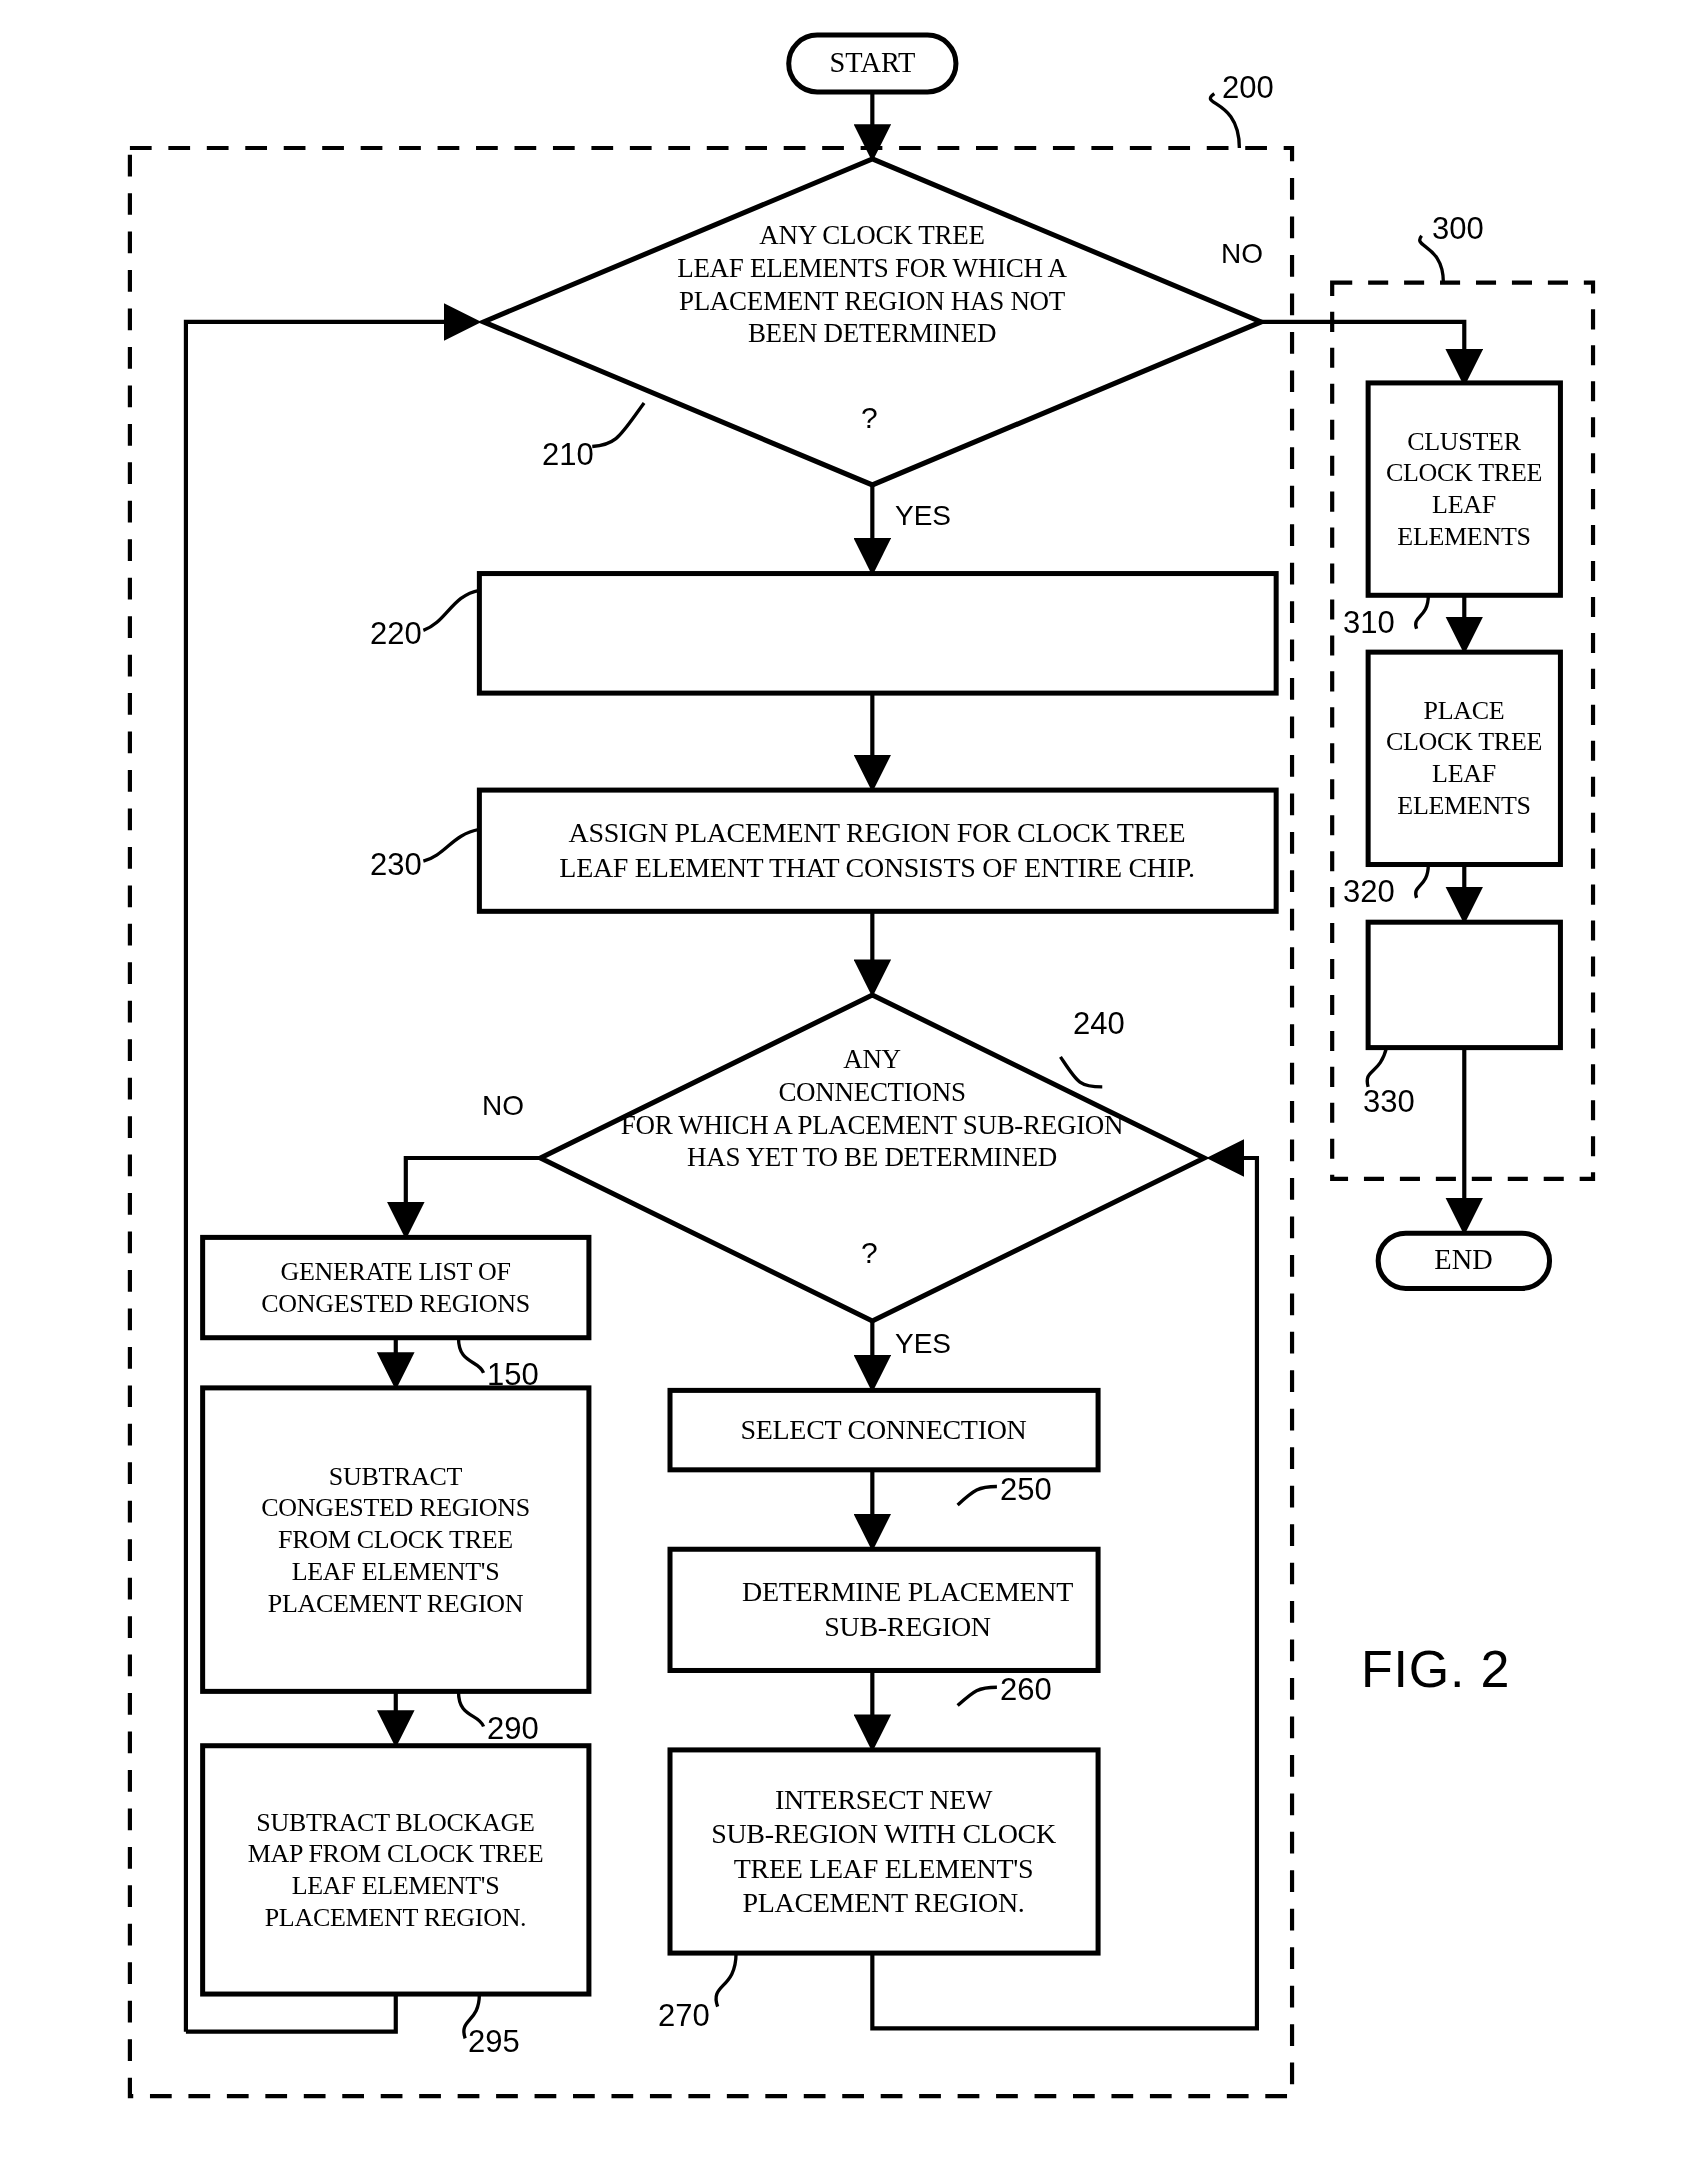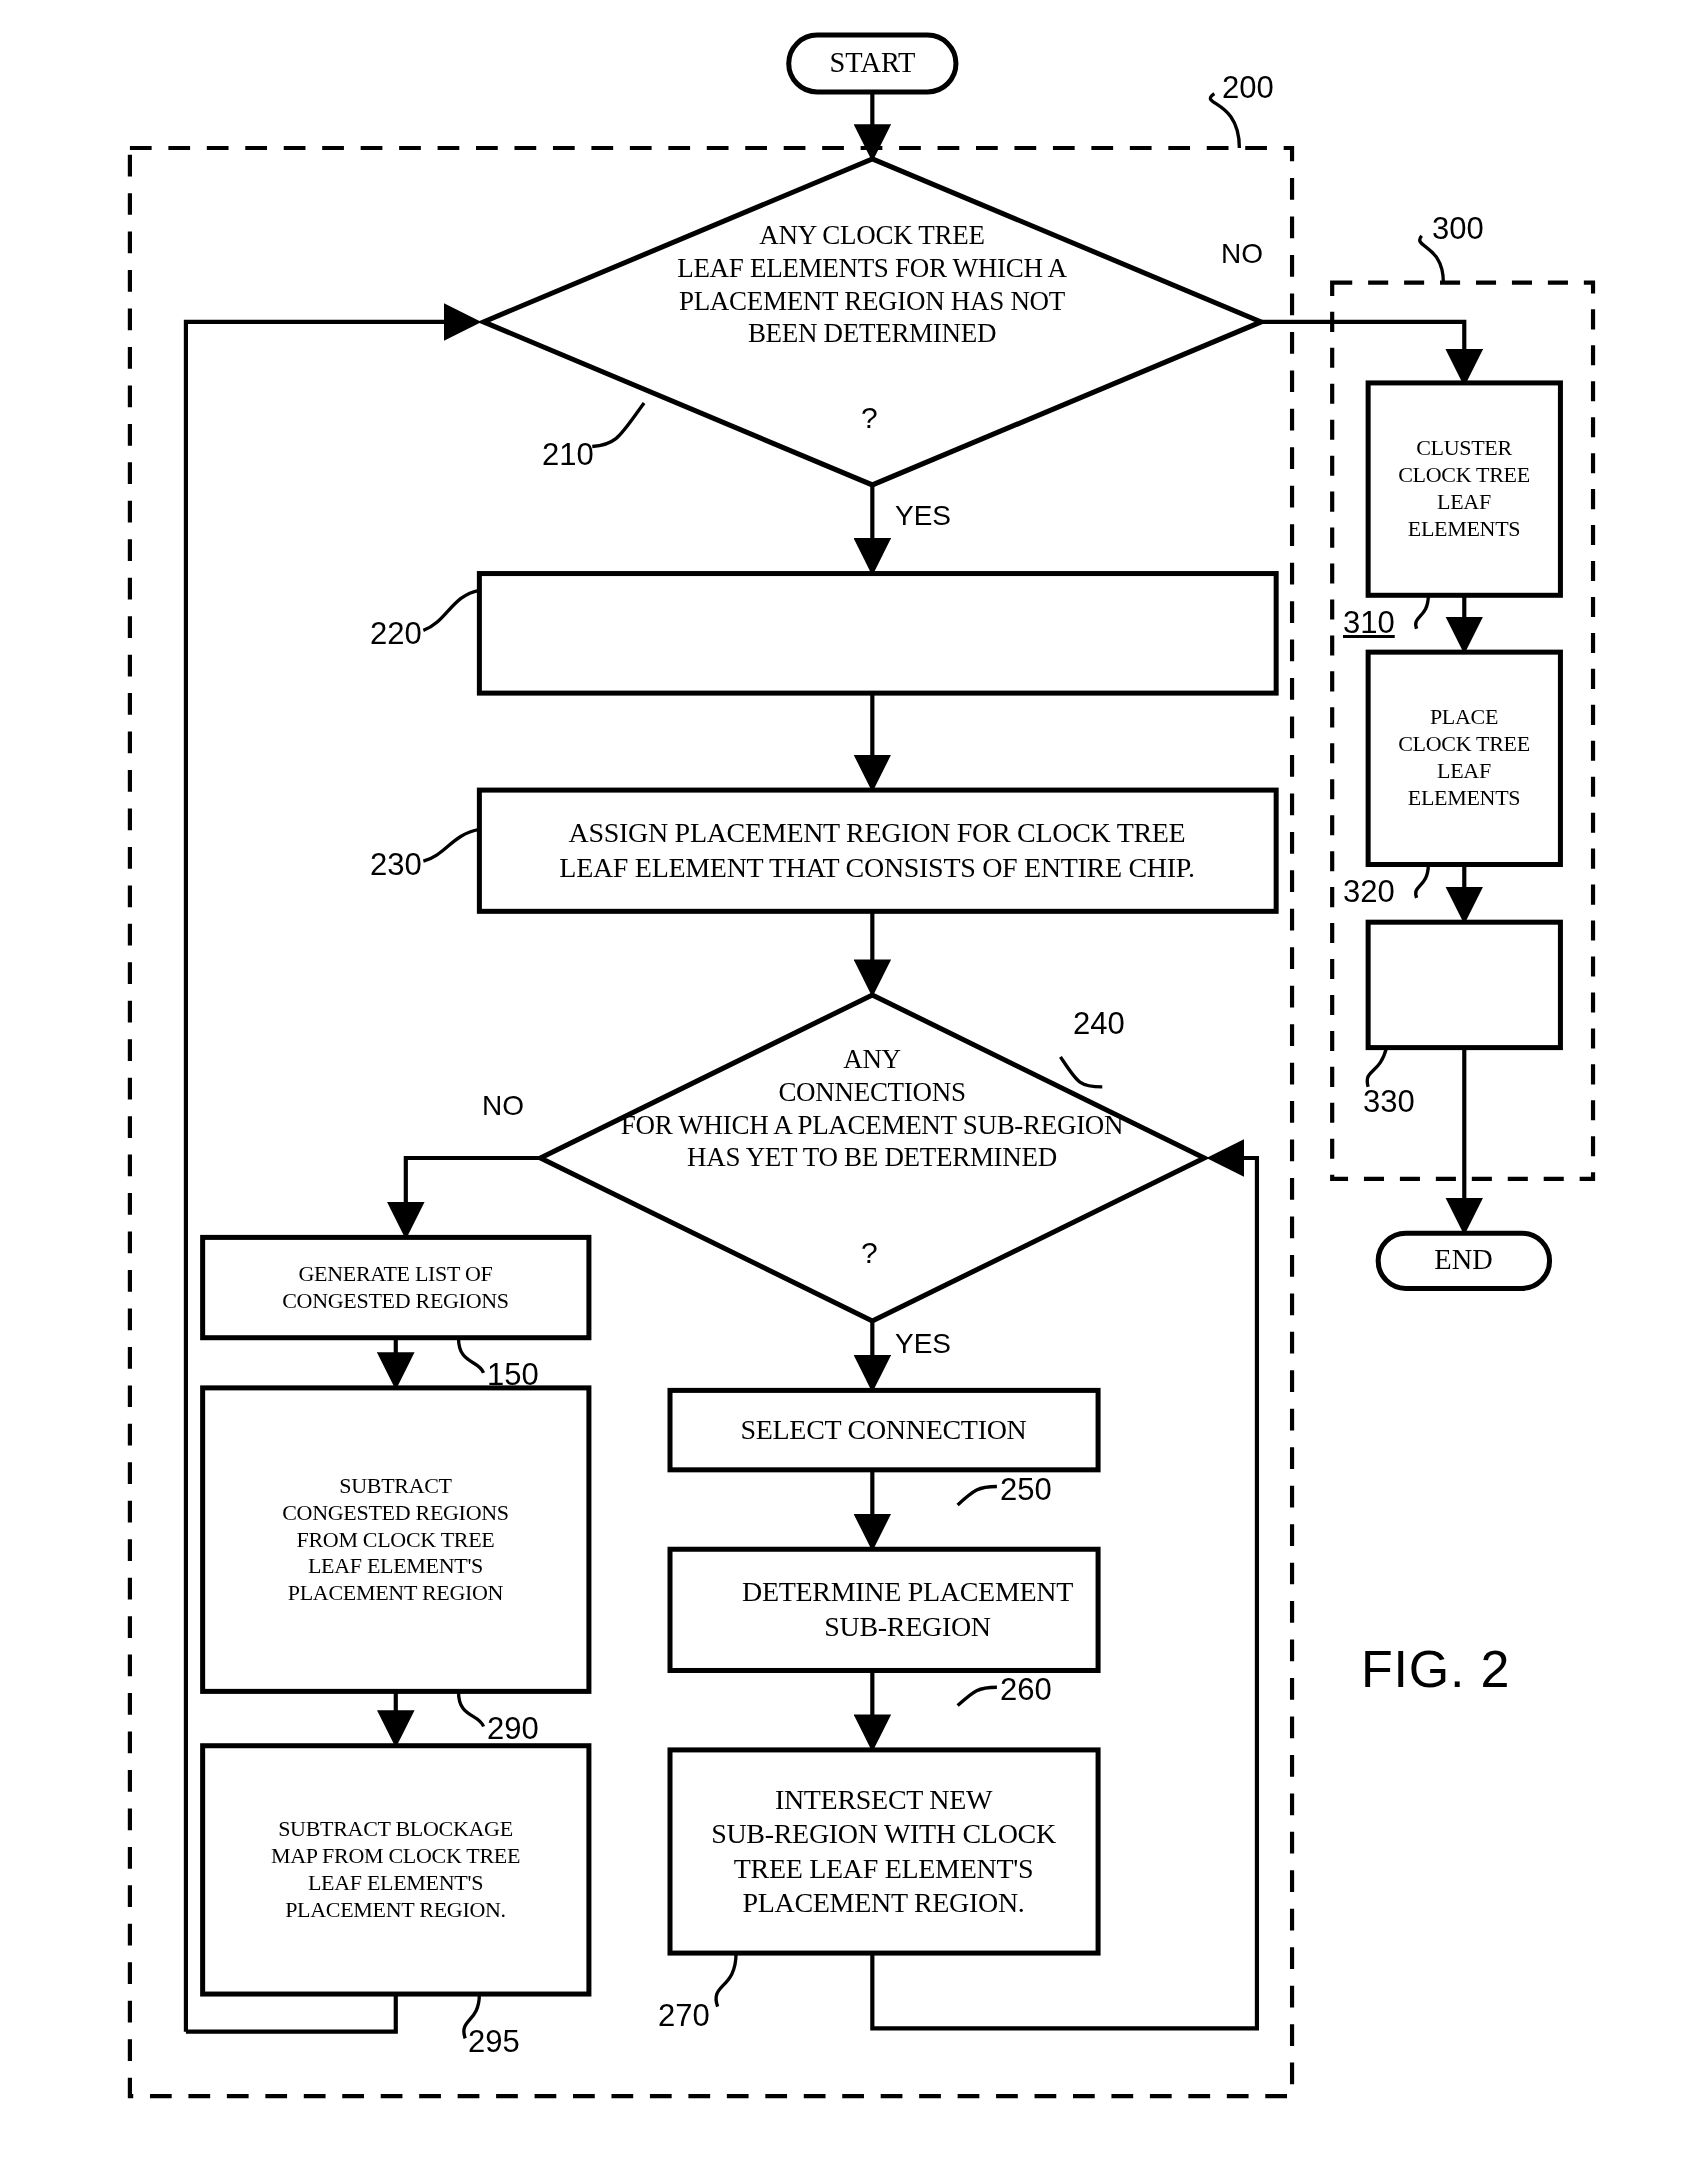--- a/index.html
+++ b/index.html
@@ -38,21 +38,21 @@
     pointer-events: none;
   }
   .terminal-label {
     font-size: 28.4px;
     letter-spacing: 0px;
   }
   .process-label {
     font-size: 28px;
   }
   .process-label-sm {
-    font-size: 22px;
+    font-size: 26px;
   }
   .decision-label {
     font-size: 27px;
   }
   .ref-num {
     position: absolute;
     color: #000000;
     font-size: 31px;
     font-family: "Liberation Sans", sans-serif;
     letter-spacing: 0px;
@@ -221,21 +221,21 @@
   <div class="node-text process-label-sm" style="left:209px; top:1746px; width:373px; height:248px;">SUBTRACT BLOCKAGE
 MAP FROM CLOCK TREE
 LEAF ELEMENT'S
 PLACEMENT REGION.</div>
   <div class="ref-num" style="left:468px; top:2024px;">295</div>
 
   <div class="node-text process-label-sm" style="left:1371px; top:383px; width:186px; height:212px;">CLUSTER
 CLOCK TREE
 LEAF
 ELEMENTS</div>
-  <div class="ref-num" style="left:1343px; top:605px;text-decoration:underline;">310</div>
+  <div class="ref-num" style="left:1343px; top:605px;">310</div>
 
   <div class="node-text process-label-sm" style="left:1371px; top:652px; width:186px; height:212px;">PLACE
 CLOCK TREE
 LEAF
 ELEMENTS</div>
   <div class="ref-num" style="left:1343px; top:874px;">320</div>
 
   <div class="ref-num" style="left:1363px; top:1084px;">330</div>
 
   <div class="node-text terminal-label" style="left:1378px; top:1233px; width:171px; height:55px;">END</div>

